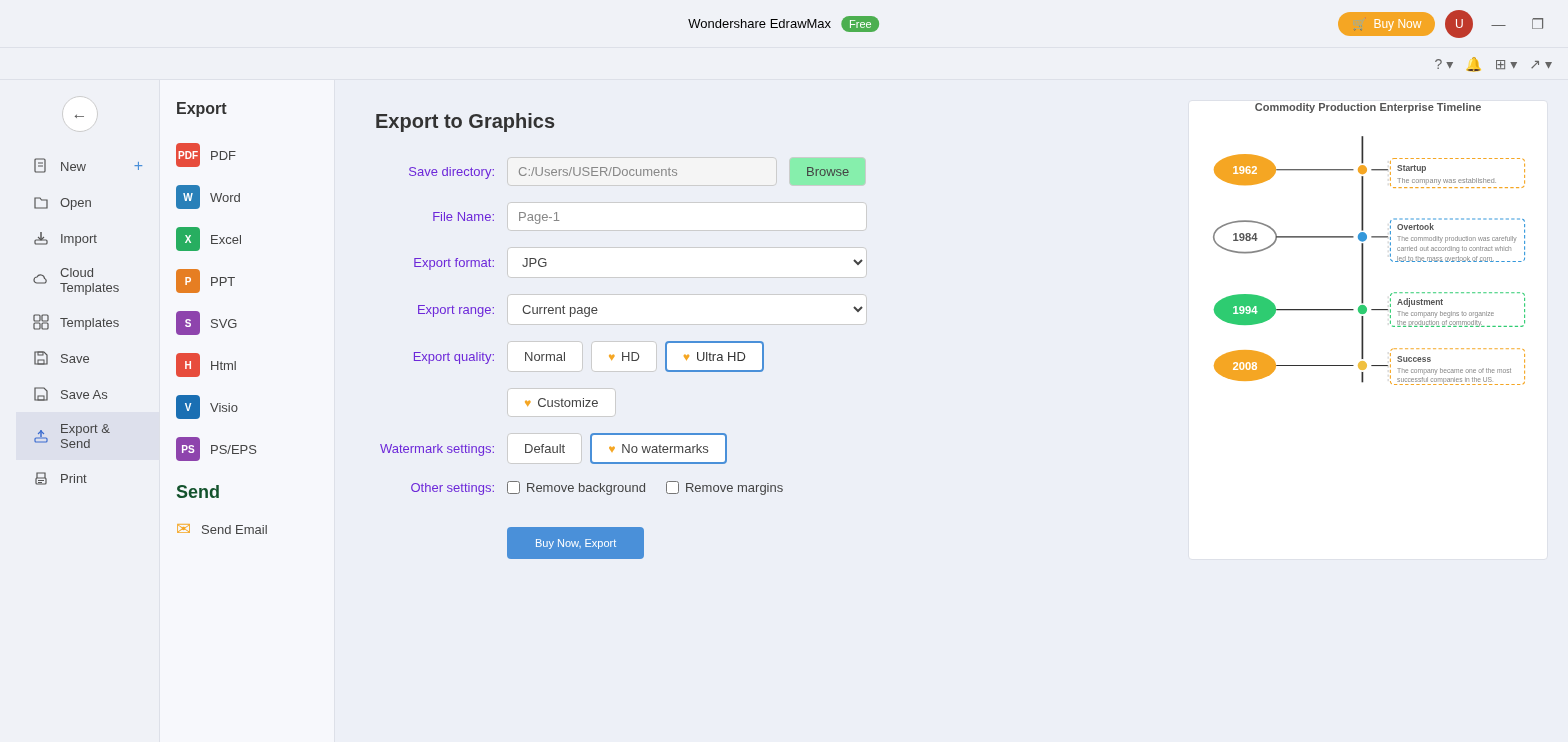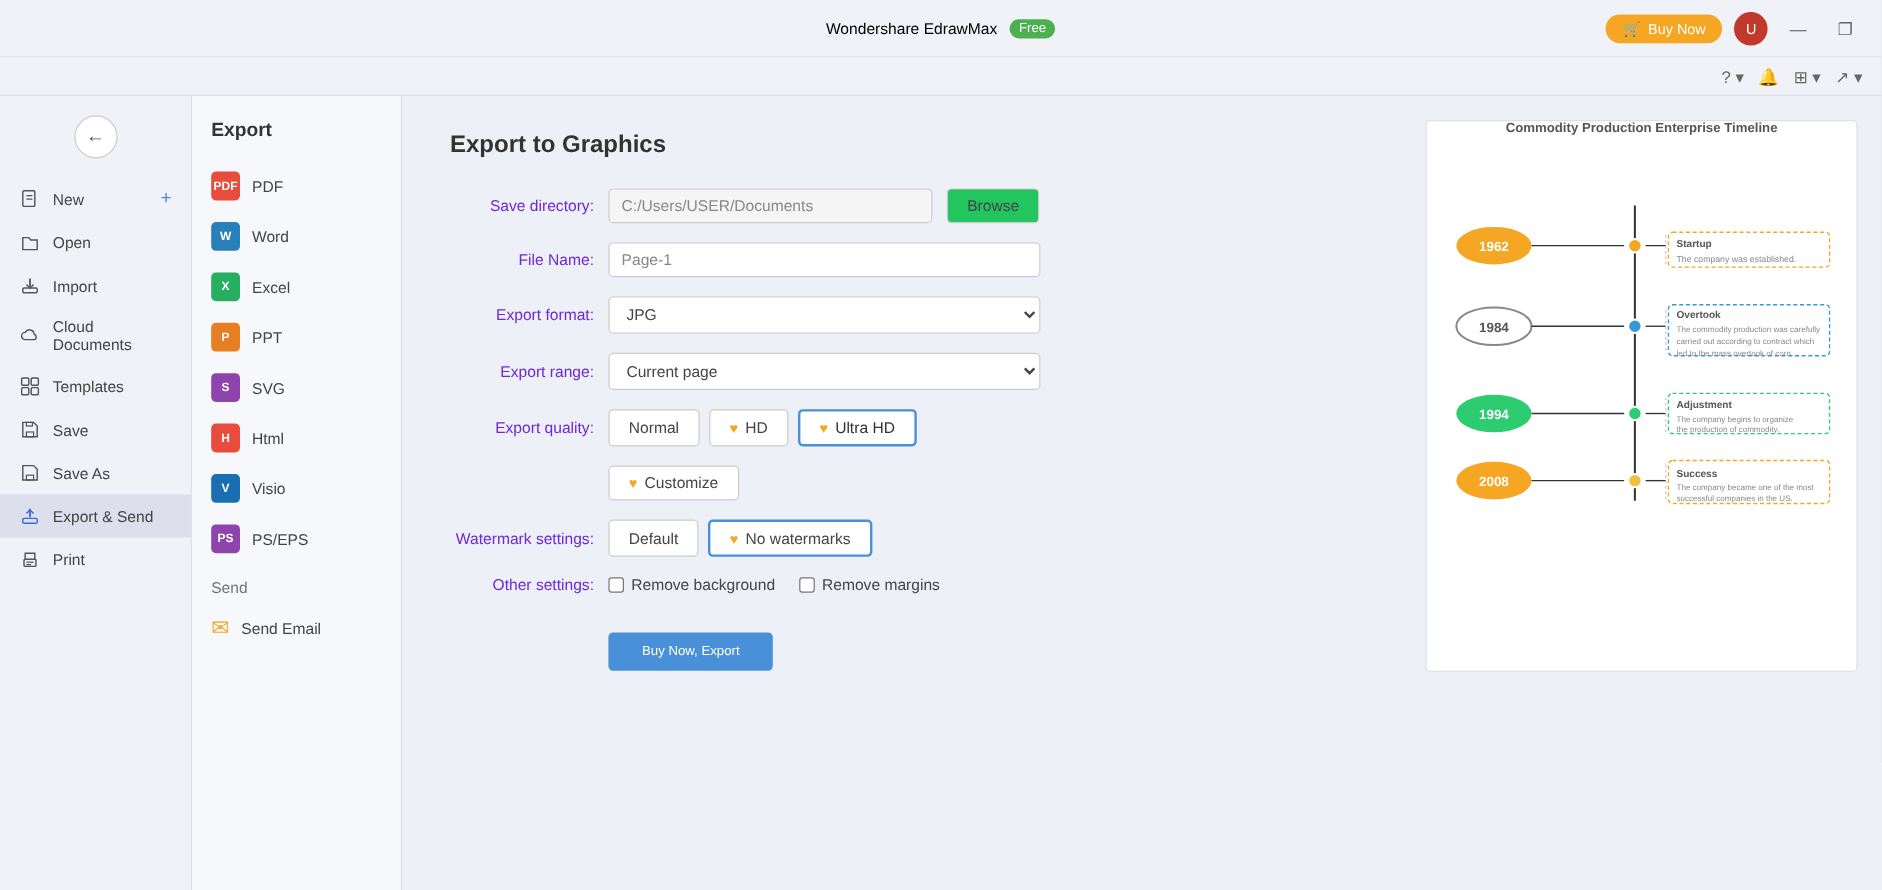--- a/index.html
+++ b/index.html
@@ -81,20 +81,21 @@
     }
     .sidebar-item {
       display: flex;
       align-items: center;
       gap: 10px;
       padding: 9px 16px;
       cursor: pointer;
       color: #444;
       font-size: 13px;
       border-radius: 0;
+      margin-left: 16px;
     }
     .sidebar-item.active { background: #dde0ec; }
     .sidebar-icon { width: 18px; height: 18px; display: flex; align-items: center; justify-content: center; font-size: 14px; flex-shrink: 0; }
 
     
     .export-sidebar {
       width: 175px;
       background: #f7f8fc;
       border-right: 1px solid #dde0e8;
       padding: 12px 0;
@@ -128,23 +129,23 @@
     .fi-pdf { background: #e74c3c; }
     .fi-word { background: #2980b9; }
     .fi-excel { background: #27ae60; }
     .fi-ppt { background: #e67e22; }
     .fi-svg { background: #8e44ad; }
     .fi-html { background: #e74c3c; }
     .fi-visio { background: #1a6fb3; }
     .fi-pseps { background: #8e44ad; }
 
     .export-section-title {
-      font-size: 13px;
-      font-weight: 400;
-      color: #737373;
+      font-size: 18px;
+      font-weight: 700;
+      color: #14532d;
       padding: 12px 16px 6px;
     }
     .send-item {
       display: flex;
       align-items: center;
       gap: 10px;
       padding: 9px 16px;
       cursor: pointer;
       color: #444;
       font-size: 13px;
@@ -183,21 +184,21 @@
       border-radius: 4px;
       padding: 6px 10px;
       font-size: 13px;
       background: white;
       outline: none;
       color: #888;
     }
     .form-input.directory { width: 270px; background: #f5f5f5; }
     .form-input.filename { width: 360px; }
     .browse-btn {
-      background: #22c55e;
+      background: #86efac;
       border: 1px solid #ccc;
       border-radius: 4px;
       padding: 6px 16px;
       font-size: 13px;
       cursor: pointer;
       color: #444;
     }
 
     .form-select {
       border: 1px solid #ccc;
@@ -282,21 +283,20 @@
     }
     .preview-box {
       background: white;
       border: 1px solid #dde0e8;
       border-radius: 4px;
       width: 360px;
       min-height: 460px;
       display: flex;
       flex-direction: column;
       align-items: center;
-      gap: 35px;
     }
     .preview-title {
       font-size: 11px;
       color: #555;
       font-weight: 600;
       margin-bottom: 12px;
       text-align: center;
     }
 
     
@@ -379,21 +379,21 @@
       </span>
       <span>Import</span>
     </div>
 
     <div class="sidebar-item">
       <span class="sidebar-icon">
         <svg width="16" height="16" viewBox="0 0 16 16">
             <path d="M4 11a3 3 0 010-6 4 4 0 017.5 1.5A2.5 2.5 0 0112 11z" fill="none" stroke="#555" stroke-width="1.2"></path>
           </svg>
       </span>
-      <span>Cloud Documents</span>
+      <span>Cloud Templates</span>
     </div>
 
     <div class="sidebar-item">
       <span class="sidebar-icon">
         <svg width="16" height="16" viewBox="0 0 16 16">
             <rect x="1" y="1" width="6" height="6" rx="1" fill="none" stroke="#555" stroke-width="1.2"></rect>
             <rect x="9" y="1" width="6" height="6" rx="1" fill="none" stroke="#555" stroke-width="1.2"></rect>
             <rect x="1" y="9" width="6" height="6" rx="1" fill="none" stroke="#555" stroke-width="1.2"></rect>
             <rect x="9" y="9" width="6" height="6" rx="1" fill="none" stroke="#555" stroke-width="1.2"></rect>
           </svg>

